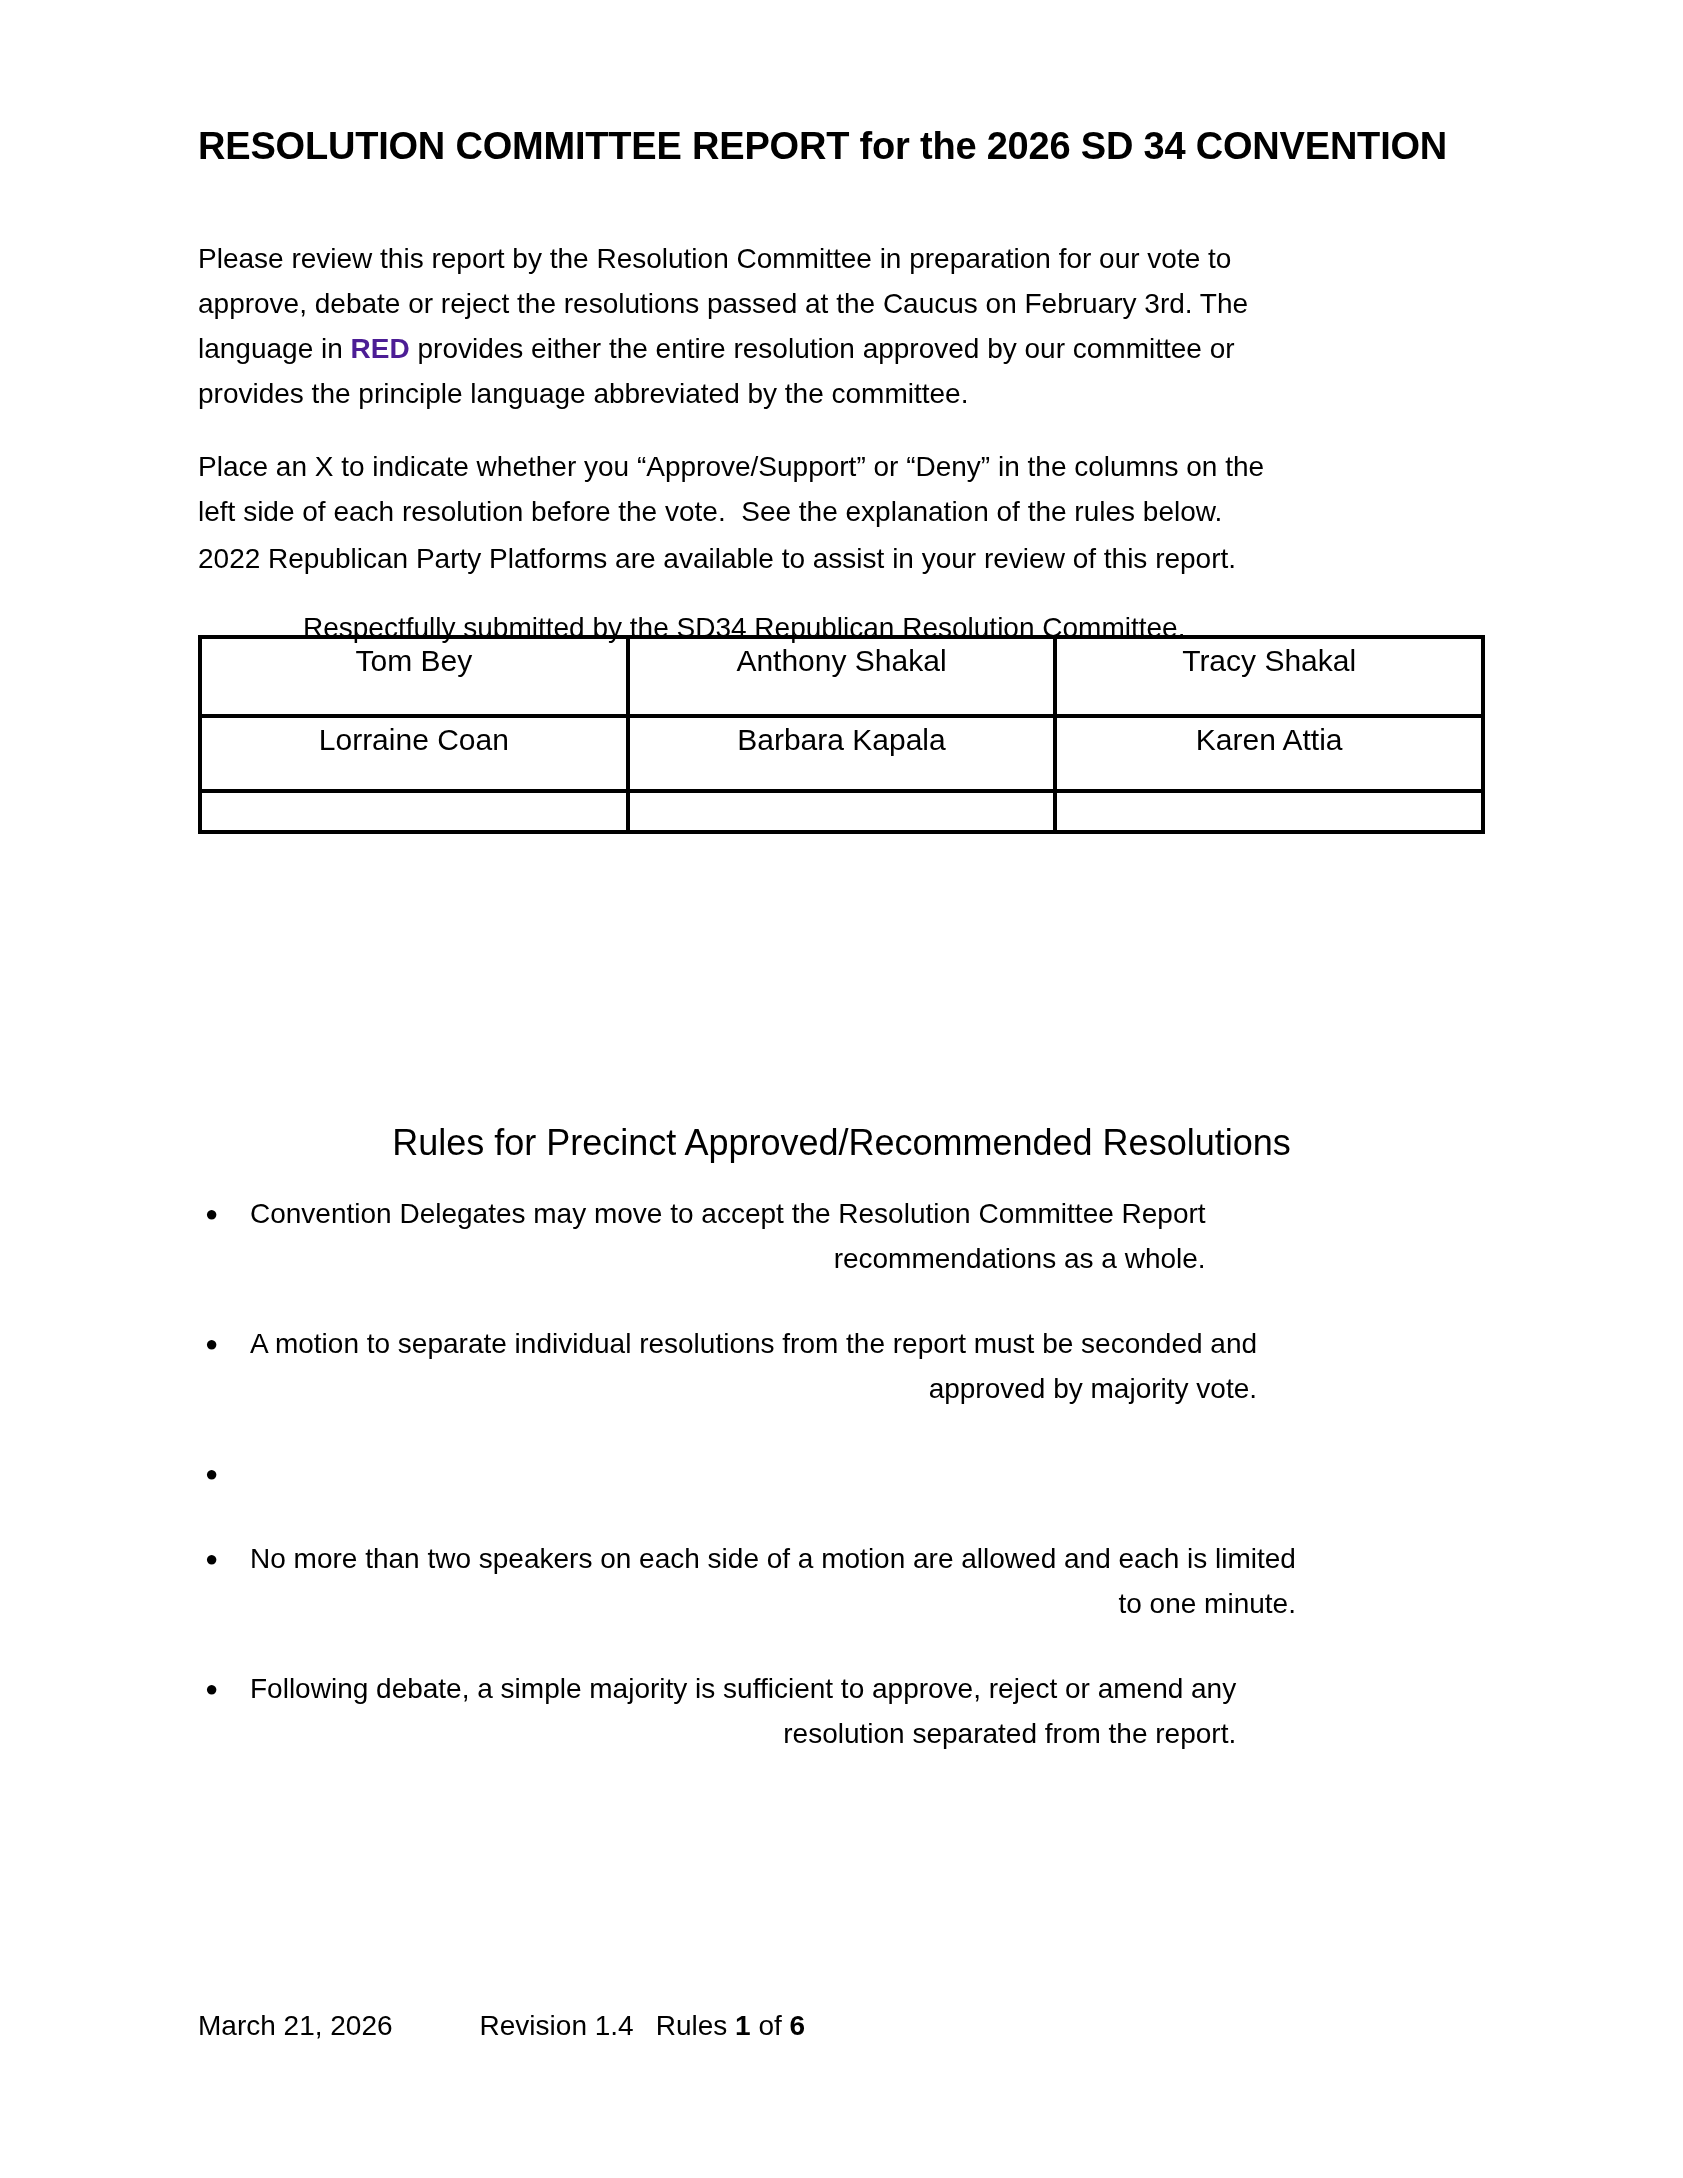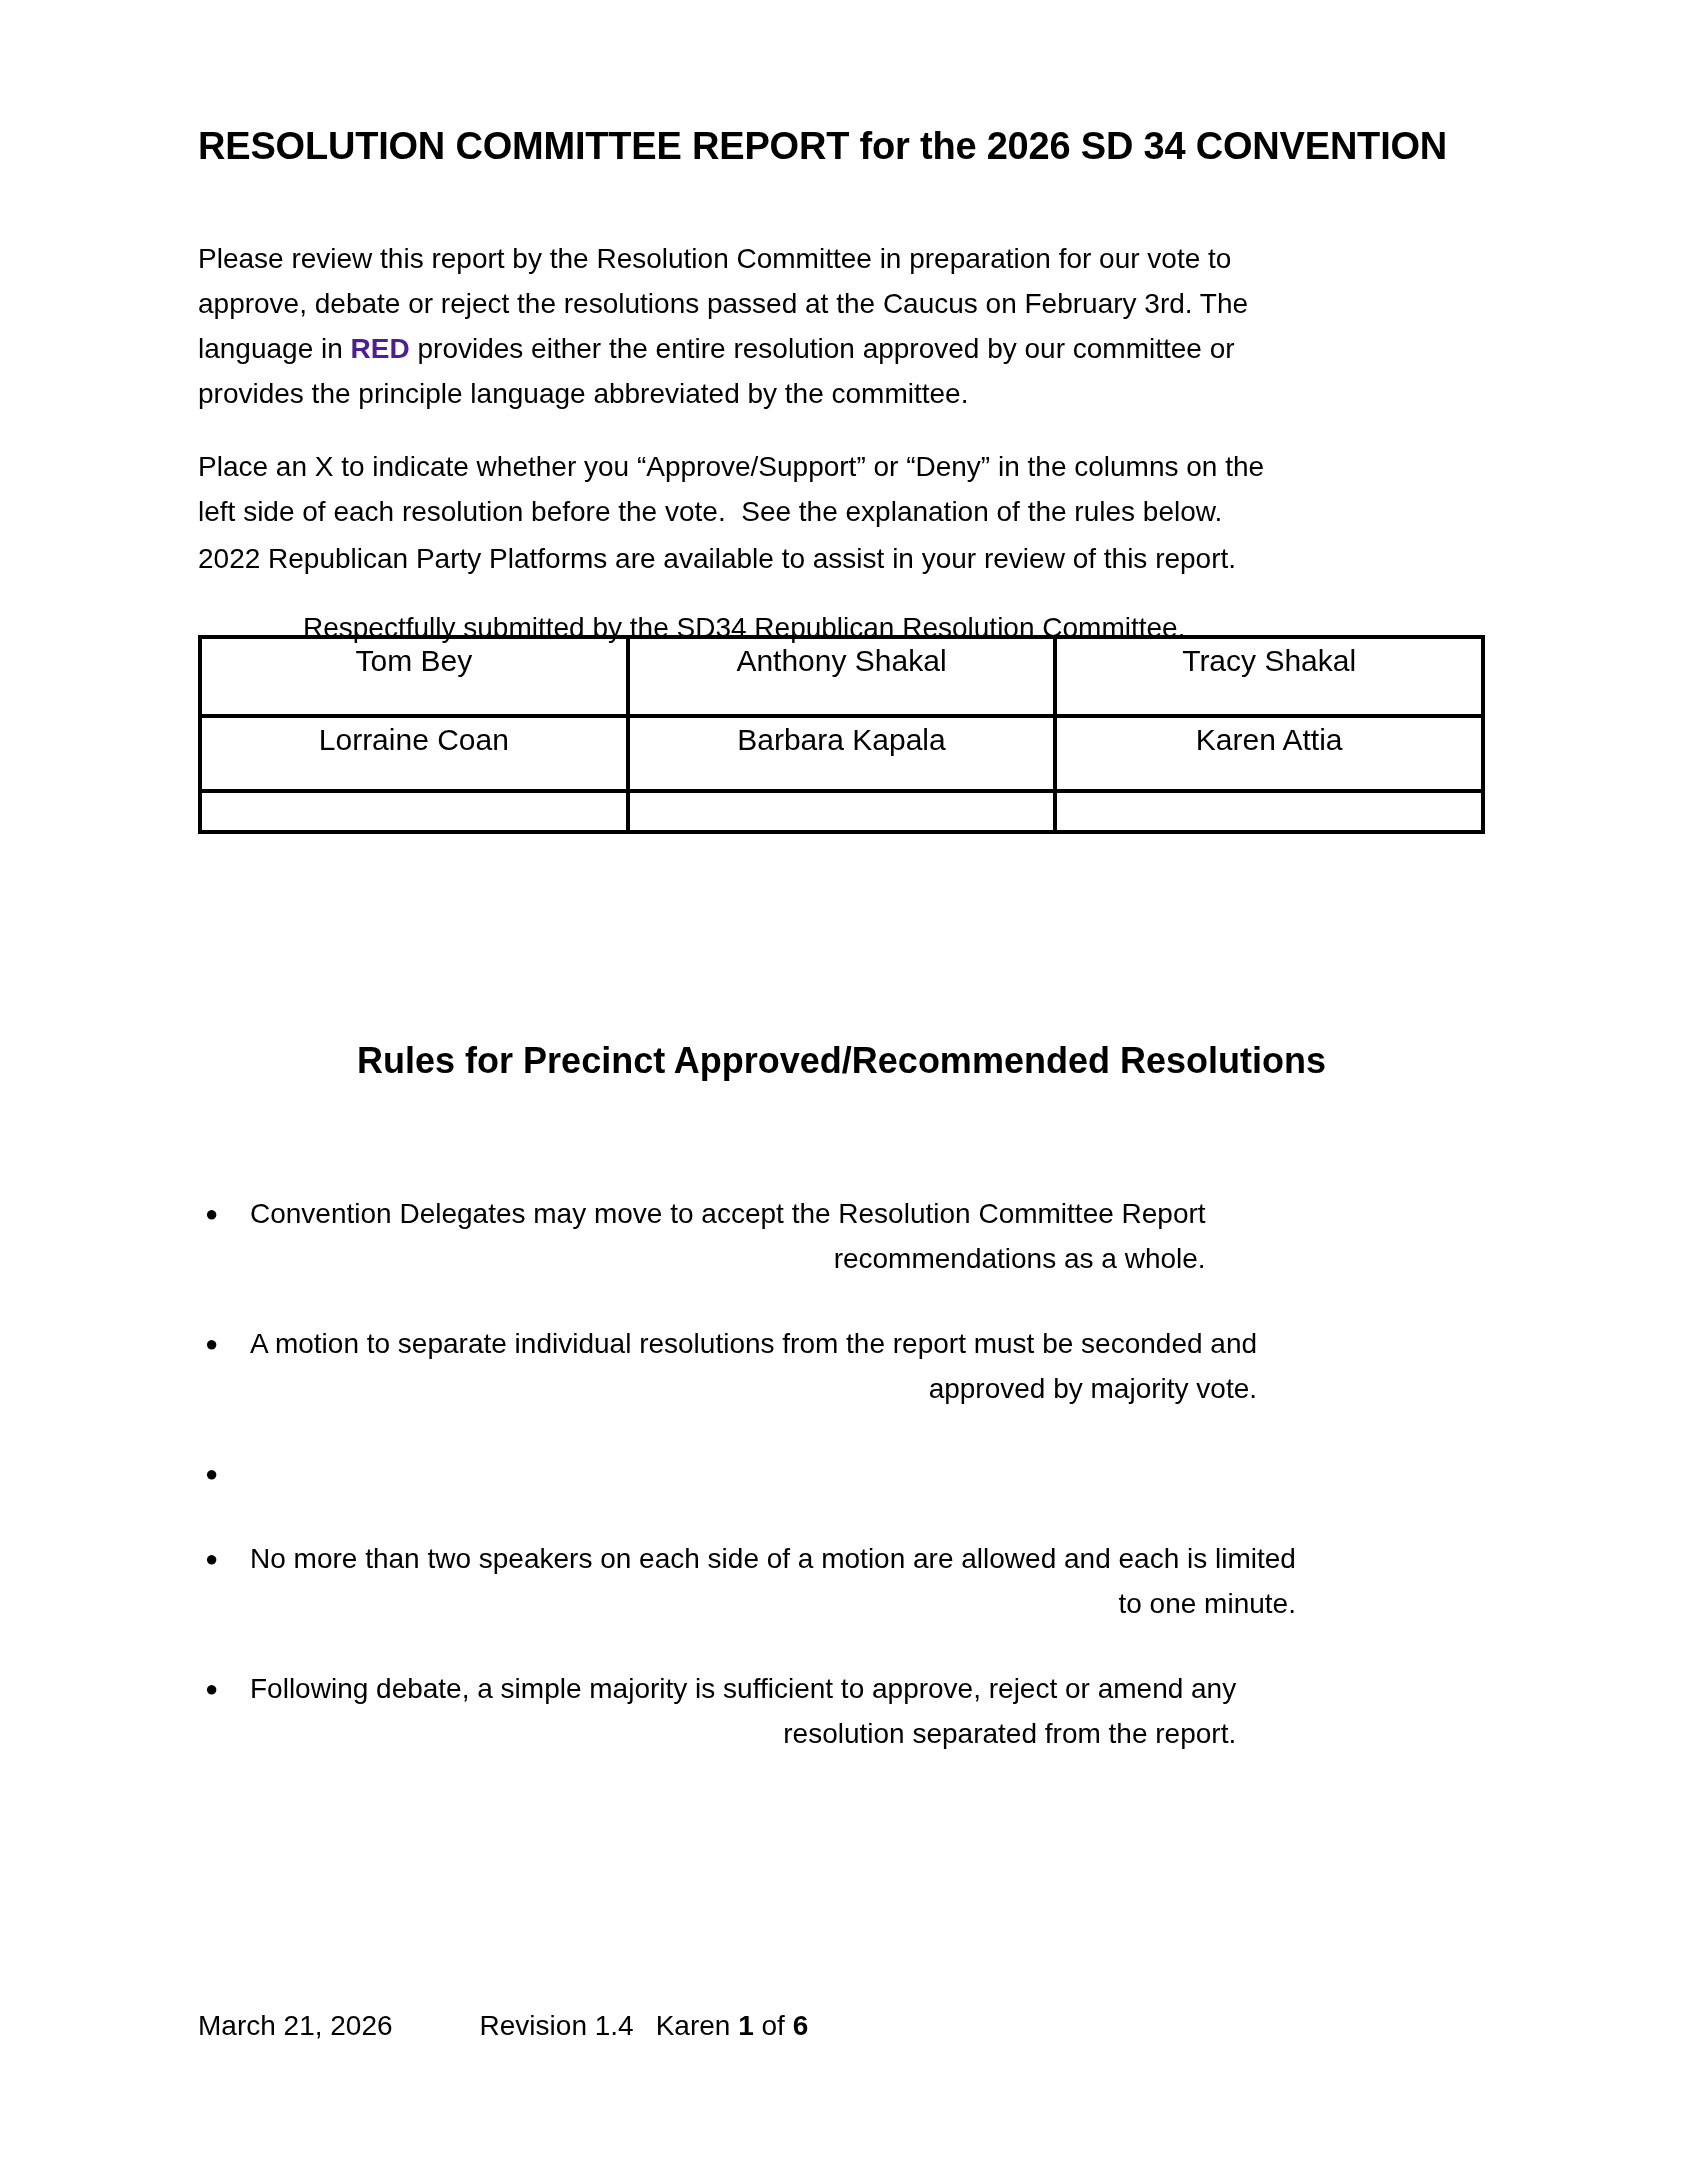--- a/index.html
+++ b/index.html
@@ -50,26 +50,26 @@
     vertical-align: top;
     text-align: center;
     font-size: 30px;
     padding: 5px 4px 0 4px;
   }
   .committee-table tr.r1 { height: 79px; margin-top: 29px; }
   .committee-table tr.r2 { height: 75px; }
   .committee-table tr.r3 { height: 41px; }
   .rules-heading {
     position: absolute;
-    top: 1008px;
+    top: 1090px;
     left: 198px;
     width: 1287px;
     text-align: center;
     font-size: 36px;
-    font-weight: bold;
+    font-weight: normal;
     line-height: 46px;
   }
   .rules-list {
     position: absolute;
     top: 1191px;
     left: 198px;
     width: 1267px;
     margin: 0;
     padding: 0;
     list-style: none;
@@ -166,16 +166,16 @@
       <span class="rule-text">No more than two speakers on each side of a motion are allowed and each is limited
 to one minute.</span>
     </li>
     <li class="rule-item">
       <span class="bullet-dot">●</span>
       <span class="rule-text">Following debate, a simple majority is sufficient to approve, reject or amend any
 resolution separated from the report.</span>
     </li>
   </ul>
 
-  <div class="page-footer"><span>March 21, 2026</span><span class="gap-lg"></span><span>Revision 1.4</span><span class="gap-sm"></span><span>Karen</span> <span class="bold-num">1</span> <span>of</span> <span class="bold-num">6</span></div>
+  <div class="page-footer"><span>March 21, 2026</span><span class="gap-lg"></span><span>Revision 1.4</span><span class="gap-sm"></span><span>Rules</span> <span class="bold-num">1</span> <span>of</span> <span class="bold-num">6</span></div>
 
 </div>
 
 
 </body></html>

